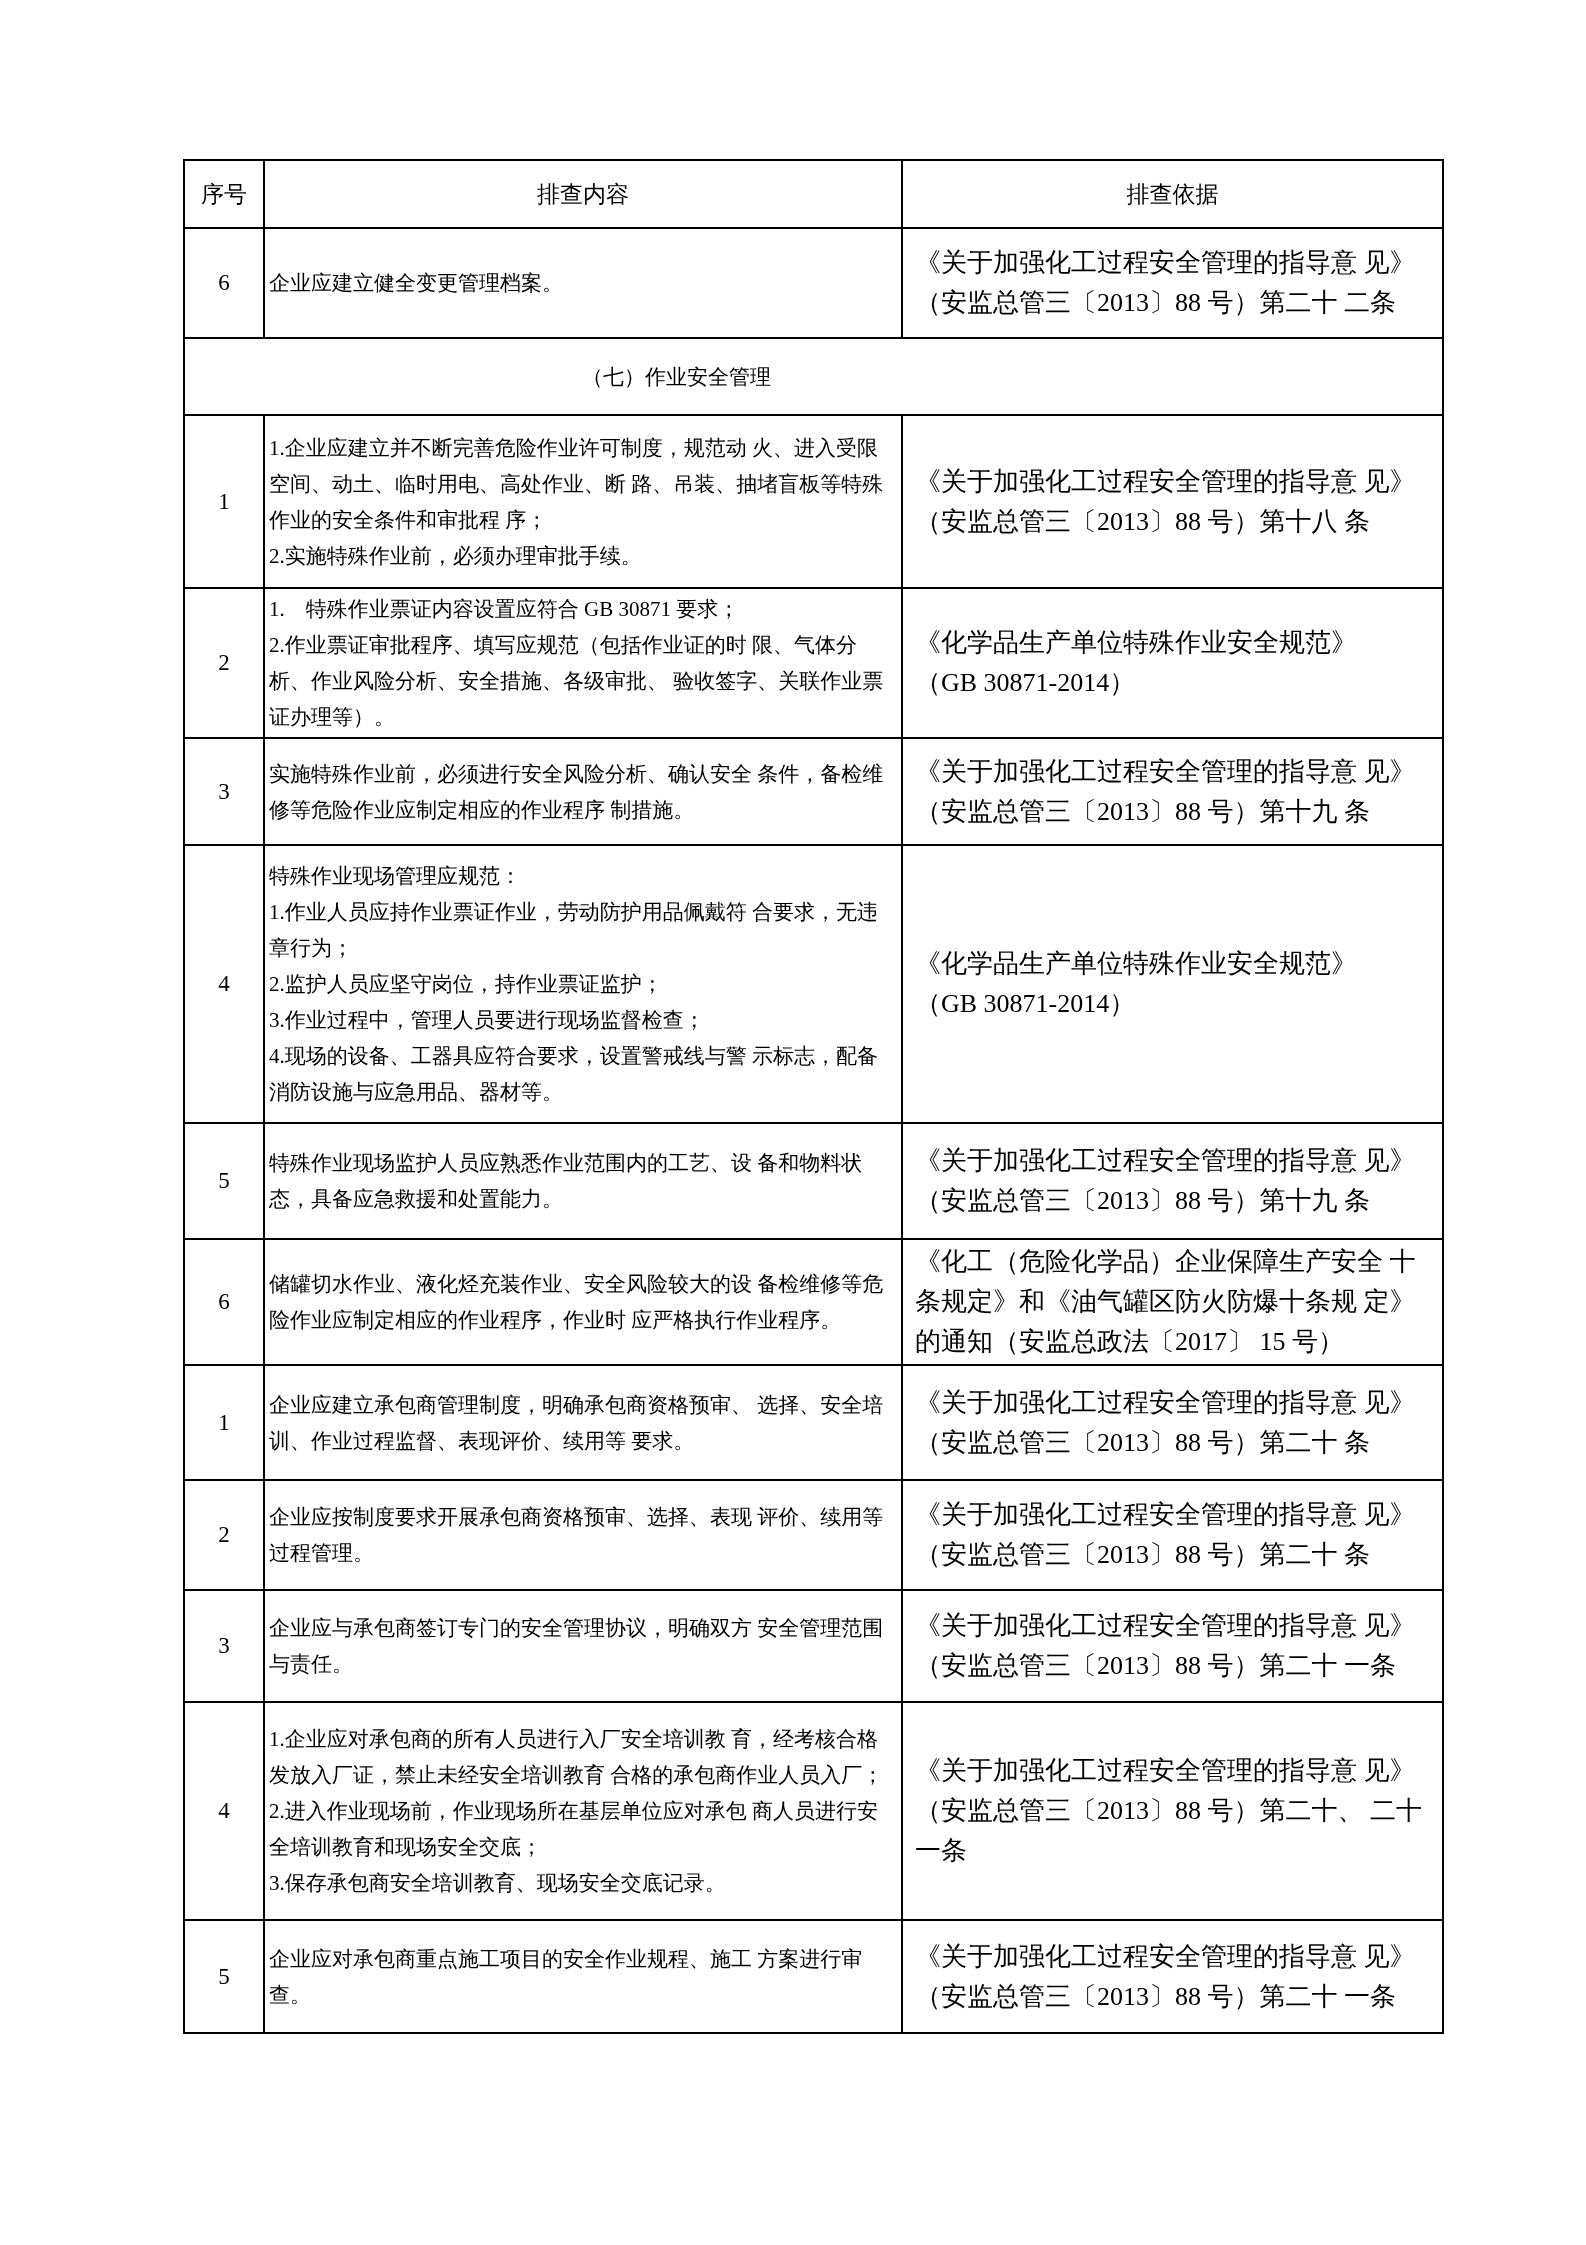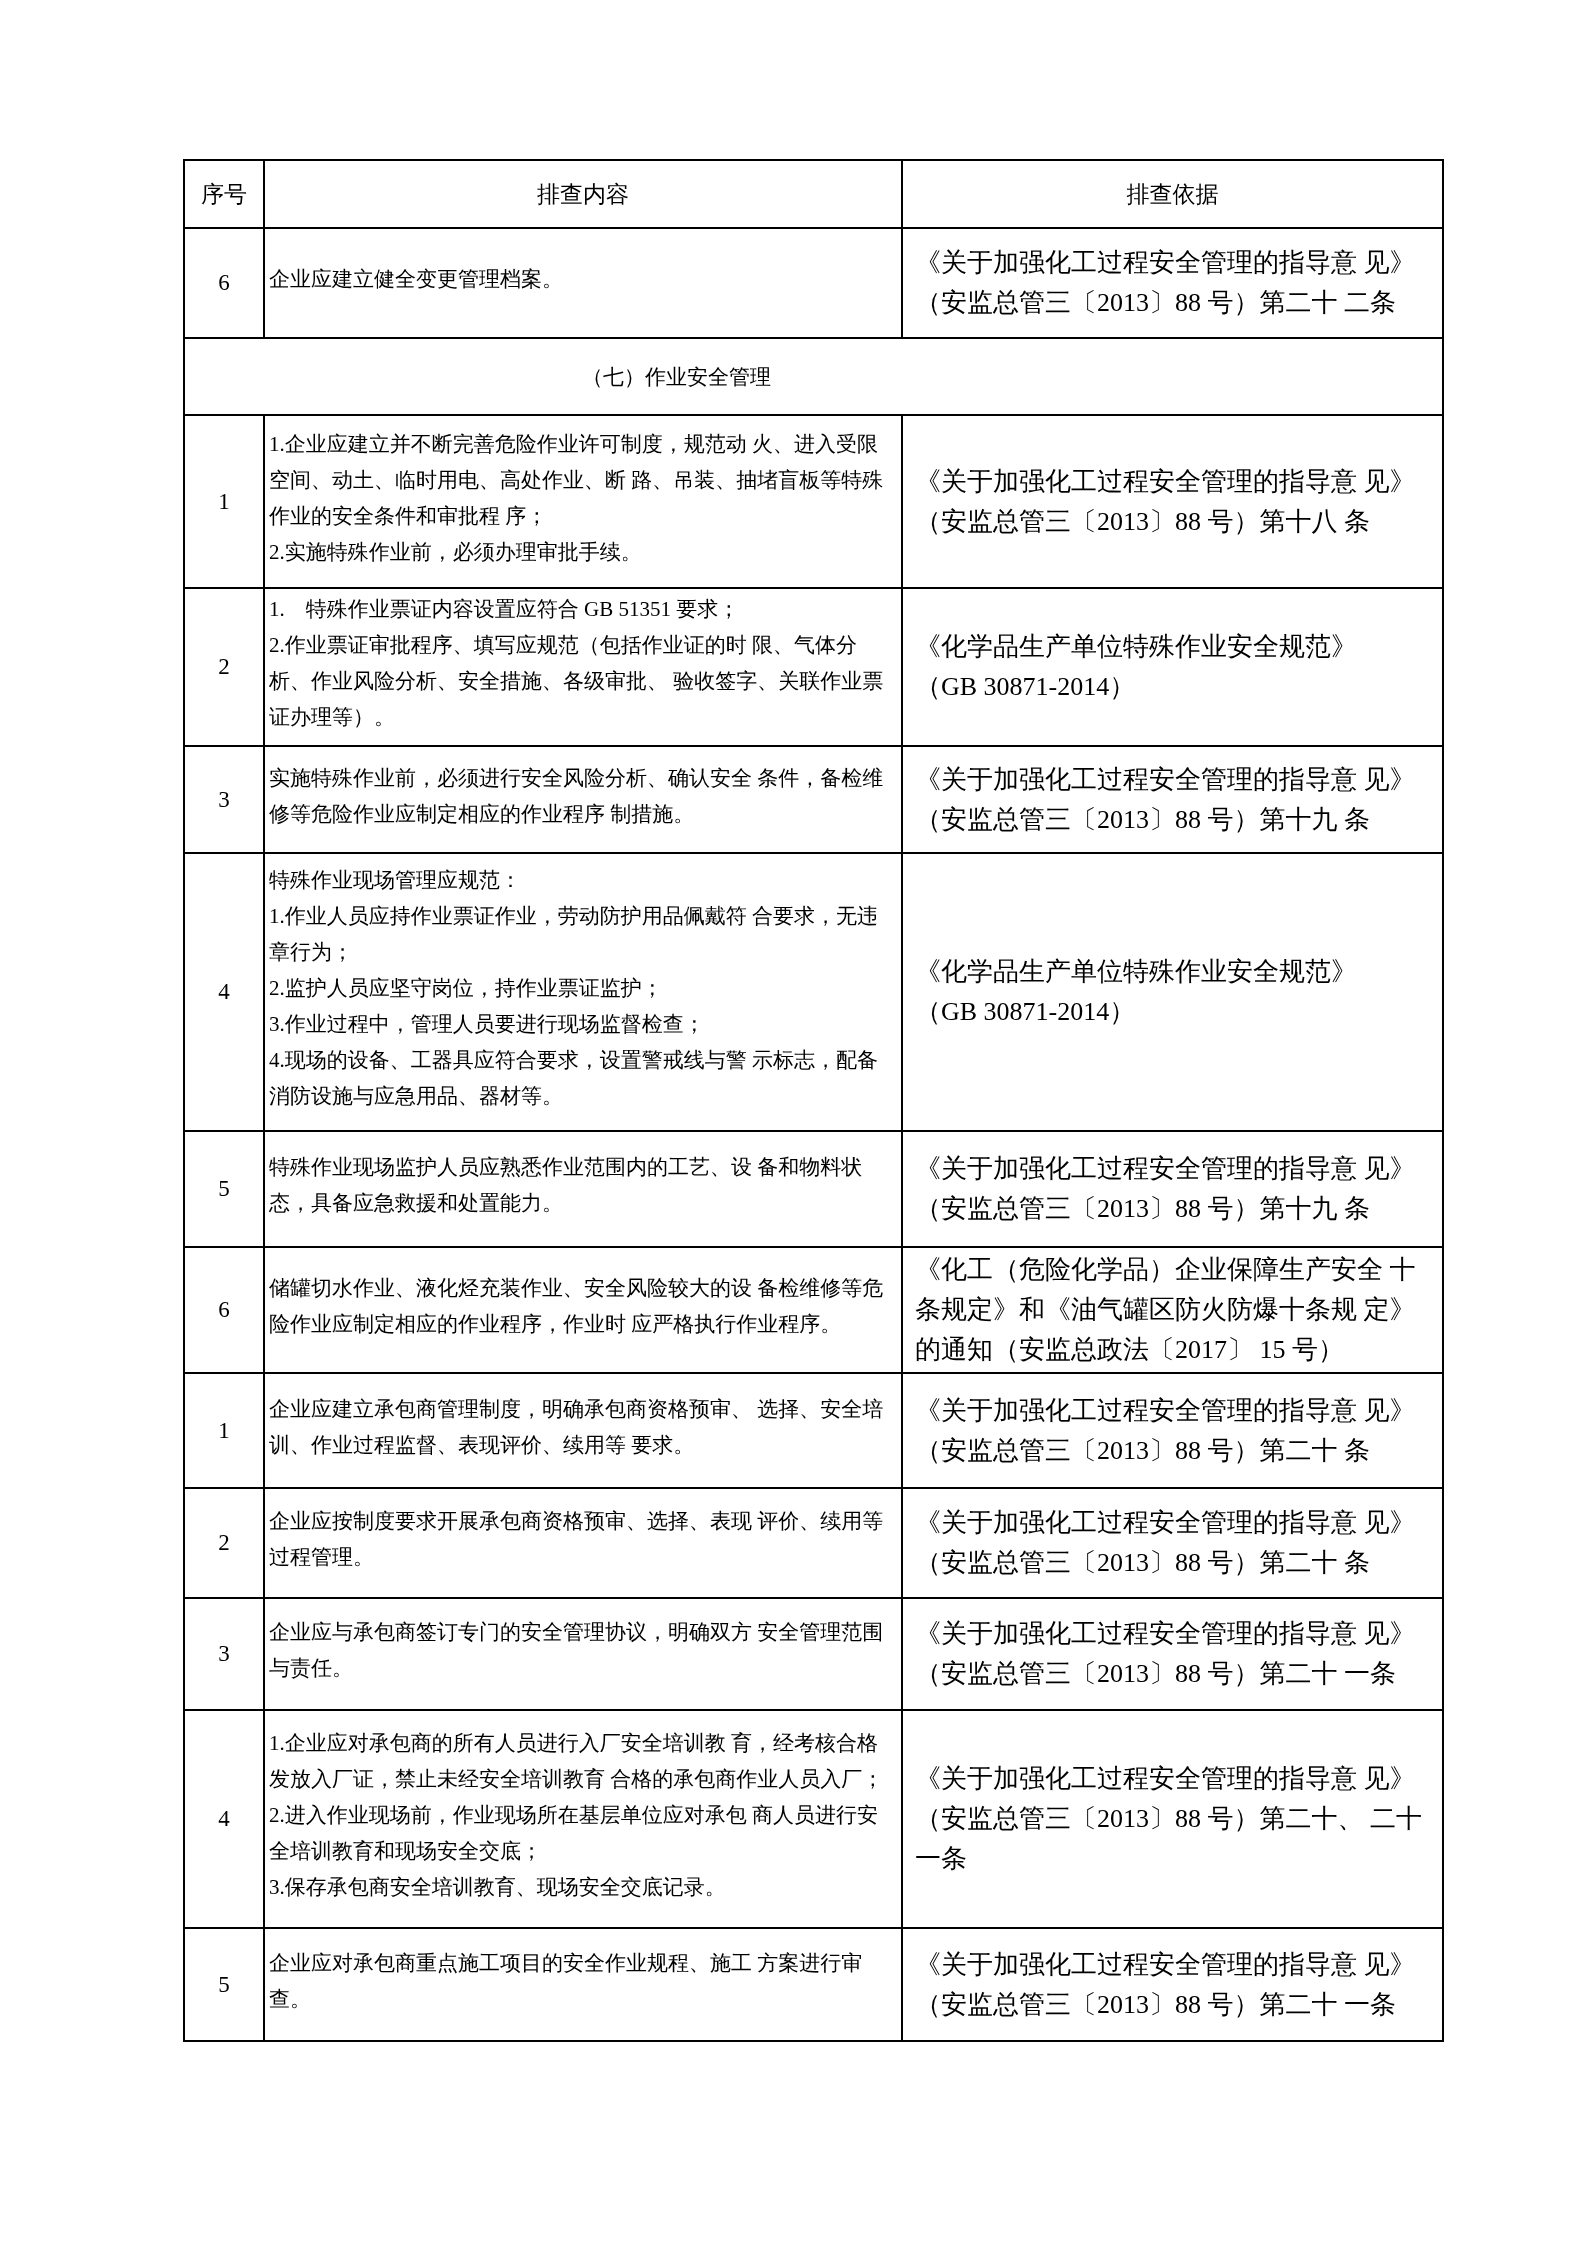--- a/index.html
+++ b/index.html
@@ -15,21 +15,21 @@
   .doc-table th,.doc-table td{
     border:2px solid #000000;
     vertical-align:middle;
     overflow:hidden;
     padding:0;
   }
   .doc-table th{
     font-weight:normal;font-size:23px;text-align:center;
   }
   td.num-cell{text-align:center;font-size:23px;}
-  td.content-cell{padding:2px 6px 10px 4px;}
+  td.content-cell{padding:2px 6px 2px 4px;}
   td.basis-cell{padding:2px 6px 2px 12px;}
   .para{font-size:21px;line-height:36px;white-space:pre-wrap;text-align:left;}
   .basis-line{font-size:26px;line-height:40px;white-space:pre-wrap;text-align:left;}
   td.section-cell{text-align:center;font-size:21px;padding-right:274px;}
 </style>
 </head>
 <body>
 
 <div class="page">
   <table class="doc-table">
@@ -66,21 +66,21 @@
             <div class="para">2.实施特殊作业前，必须办理审批手续。</div>
           </td>
           <td class="basis-cell">
             <div class="basis-line">《关于加强化工过程安全管理的指导意 见》</div>
             <div class="basis-line">（安监总管三〔2013〕88 号）第十八 条</div>
           </td>
         </tr>
         <tr style="height: 150px;">
           <td class="num-cell">2</td>
           <td class="content-cell">
-            <div class="para">1.    特殊作业票证内容设置应符合 GB 51351 要求；</div>
+            <div class="para">1.    特殊作业票证内容设置应符合 GB 30871 要求；</div>
             <div class="para">2.作业票证审批程序、填写应规范（包括作业证的时 限、气体分析、作业风险分析、安全措施、各级审批、 验收签字、关联作业票证办理等）。</div>
           </td>
           <td class="basis-cell">
             <div class="basis-line">《化学品生产单位特殊作业安全规范》</div>
             <div class="basis-line">（GB 30871-2014）</div>
           </td>
         </tr>
         <tr style="height: 107px;">
           <td class="num-cell">3</td>
           <td class="content-cell">

